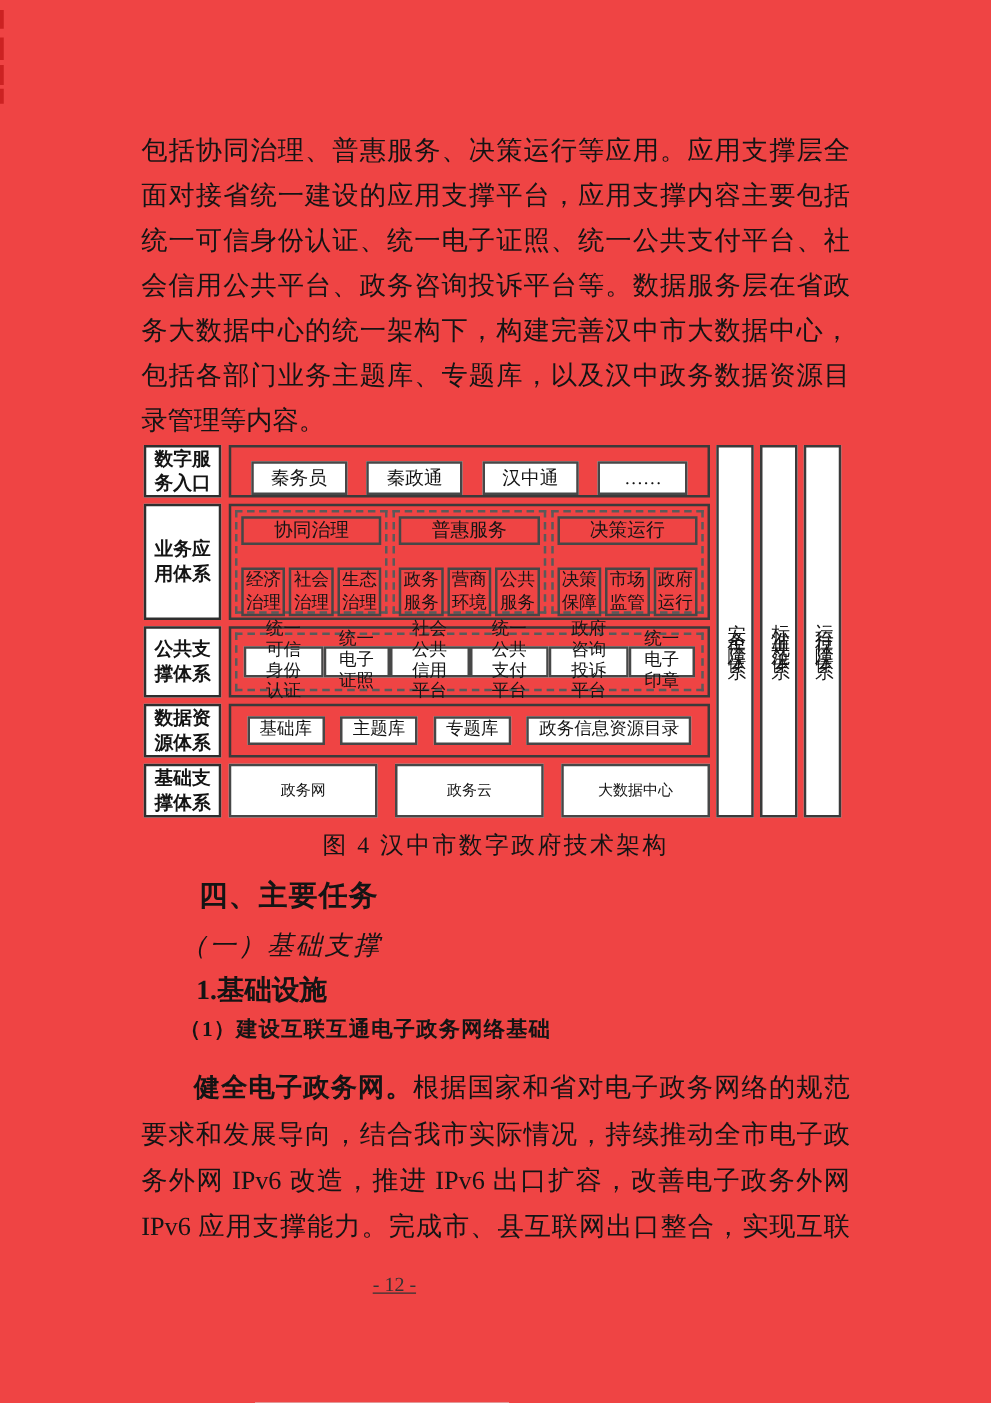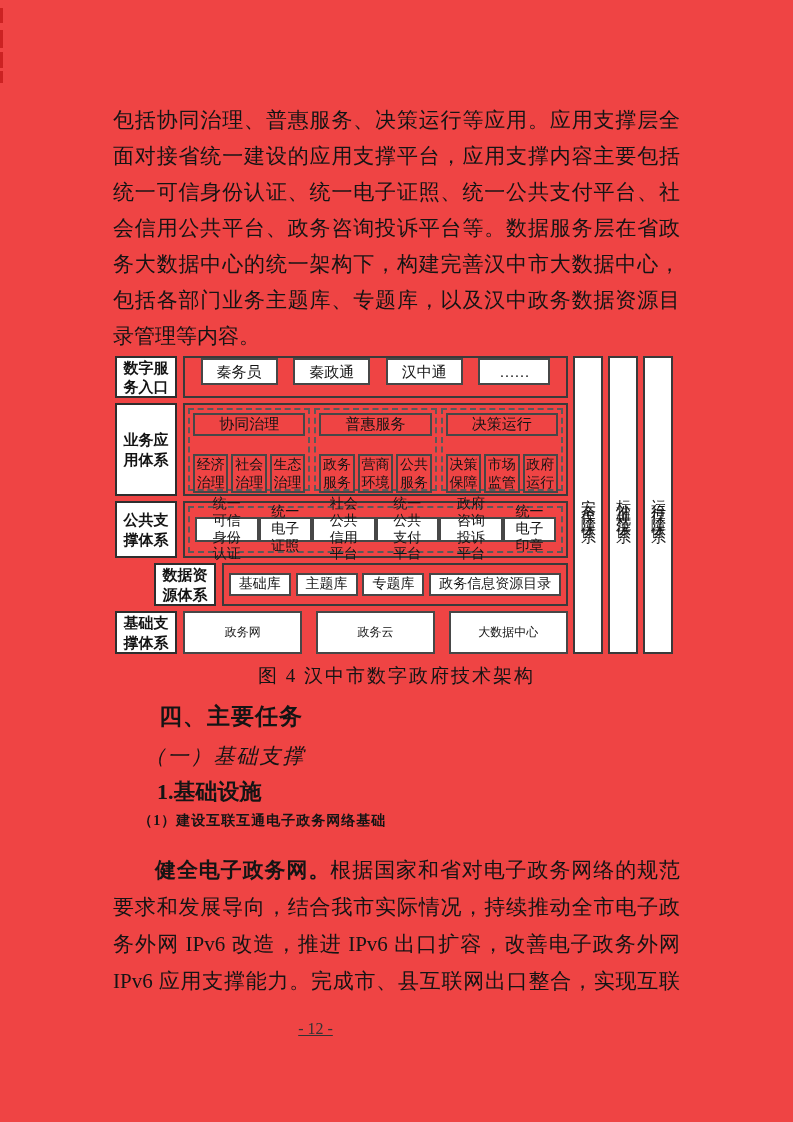--- a/index.html
+++ b/index.html
@@ -27,30 +27,30 @@
     width:62px; box-sizing:border-box; border:2px solid #2e2e2e; background:#fff;
     display:flex; align-items:center; justify-content:center;
     font-family:"Liberation Sans","DejaVu Sans",sans-serif; font-weight:bold; font-size:15px; line-height:1.3;
   }
   .row-label span { display:inline-block; width:3em; text-align:center; }
   .row-content { flex:1; box-sizing:border-box; }
   .bordered { border:2px solid #3a3a3a; }
   .r1 { height:42px; }
   .r2 { height:93px; }
   .r3 { height:66px; }
-  .r4 { height:44px;margin-left:39px; }
+  .r4 { height:44px; }
   .r5 { height:43px; }
 
   .box {
     box-sizing:border-box; border:2px solid #474747; background:#fff;
     display:flex; align-items:center; justify-content:center;
     font-size:15px; line-height:1.2; text-align:center;
   }
   
-  .entry-row { display:flex; align-items:flex-start; justify-content:space-evenly; }
+  .entry-row { display:flex; align-items:flex-end; justify-content:space-evenly; }
   .entry-row .box { padding:2px 14px; min-width:72px; height:27px; }
   
   .groups { display:flex; gap:4px; padding:3px; }
   .group { flex:1; border:2px dashed #5a5a5a; padding:3px; display:flex; flex-direction:column; gap:18px; box-sizing:border-box; }
   .group-title { border:2px solid #474747; height:22px; display:flex; align-items:center; justify-content:center; font-size:15px; }
   .group-cells { flex:1; display:flex; gap:3px; }
   .cell { flex:1; border:2px solid #474747; display:flex; align-items:flex-end; justify-content:center; font-size:14px; line-height:1.25; }
   .cell span { display:inline-block; width:2em; text-align:center; }
   
   .r3 .inner-dashed { margin:3px; border:2px dashed #5a5a5a; height:calc(100% - 6px); box-sizing:border-box;
@@ -71,21 +71,21 @@
     writing-mode:vertical-rl; font-size:15px; letter-spacing:6px;
   }
 
   .caption { position:absolute; left:113px; width:567px; top:663px; text-align:center; font-size:19px; letter-spacing:2px; }
 
   
   .h1 { position:absolute; left:113px; width:567px; top:701px; font-family:"Liberation Sans","DejaVu Sans",sans-serif;
         font-weight:bold; font-size:23px; text-indent:2em; letter-spacing:1px; }
   .h2 { position:absolute; left:113px; width:567px; top:742px; font-style:italic; font-size:21px; text-indent:1.5em; letter-spacing:2px; }
   .h3 { position:absolute; left:113px; width:567px; top:777px; font-weight:bold; font-size:22px; text-indent:2em; }
-  .h4 { position:absolute; left:113px; width:567px; top:812px; font-weight:bold; font-size:14px; text-indent:1.8em; letter-spacing:1px; }
+  .h4 { position:absolute; left:113px; width:567px; top:812px; font-weight:bold; font-size:17px; text-indent:1.8em; letter-spacing:1px; }
 
   .footer { position:absolute; left:0; width:631px; top:1020px; text-align:center; font-size:16px; color:#333;text-decoration:underline; }
 </style>
 </head>
 <body>
 
 <div class="page">
 
   <div class="artifact" style="top:8px;height:15px;"></div>
   <div class="artifact" style="top:30px;height:18px;"></div>

